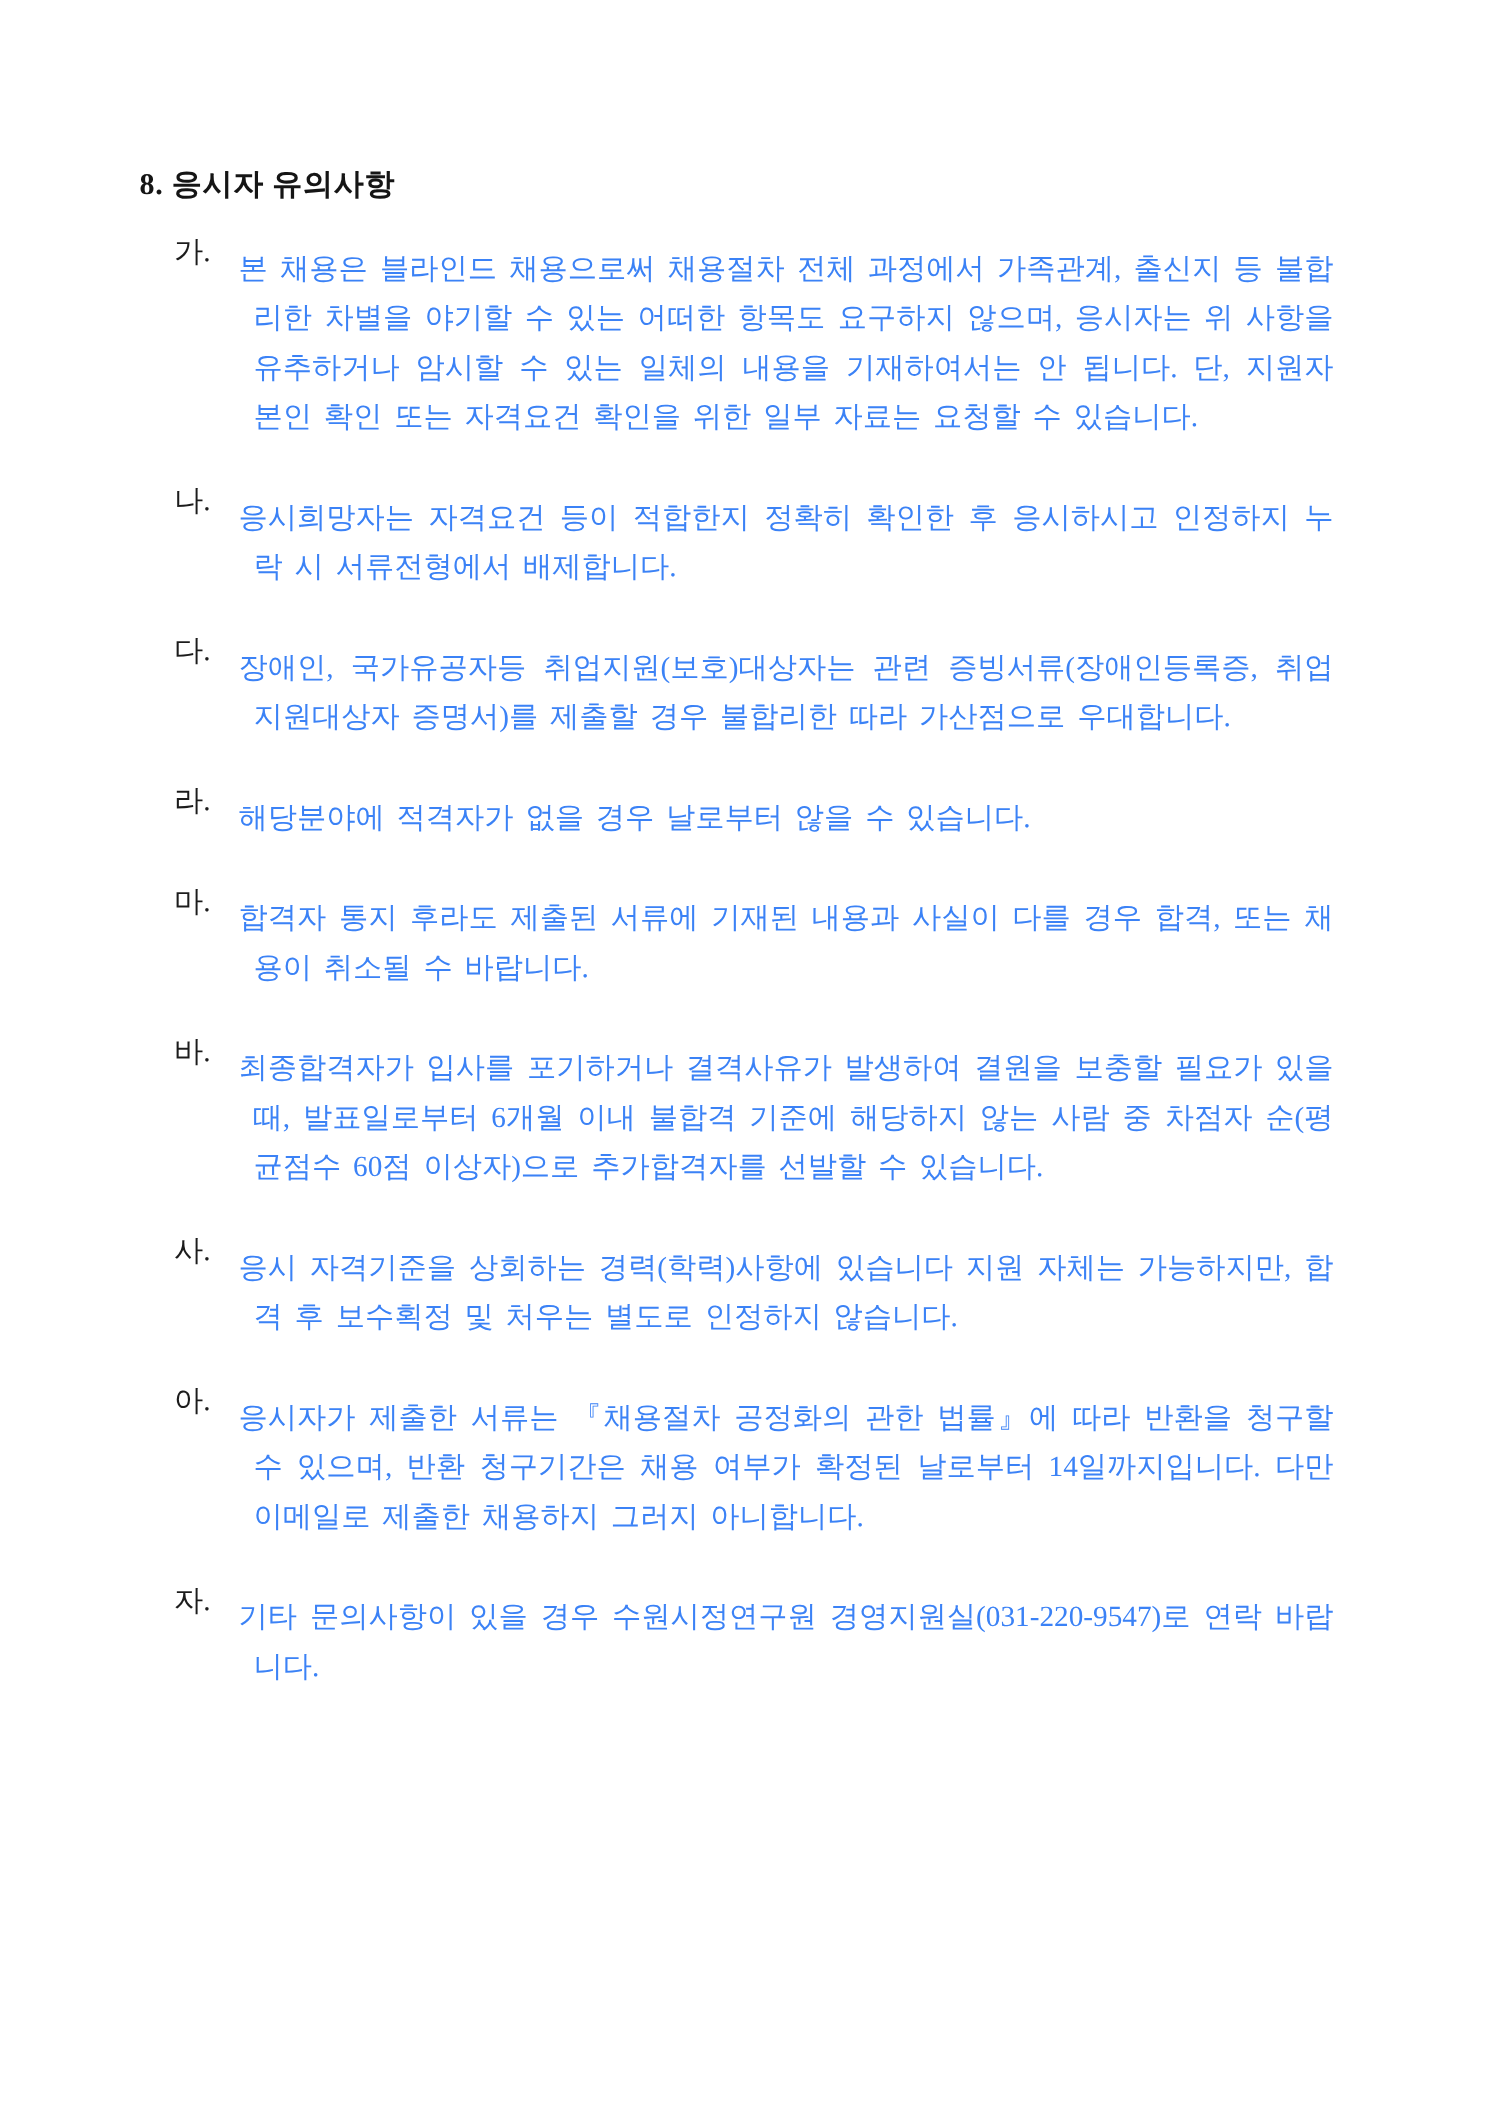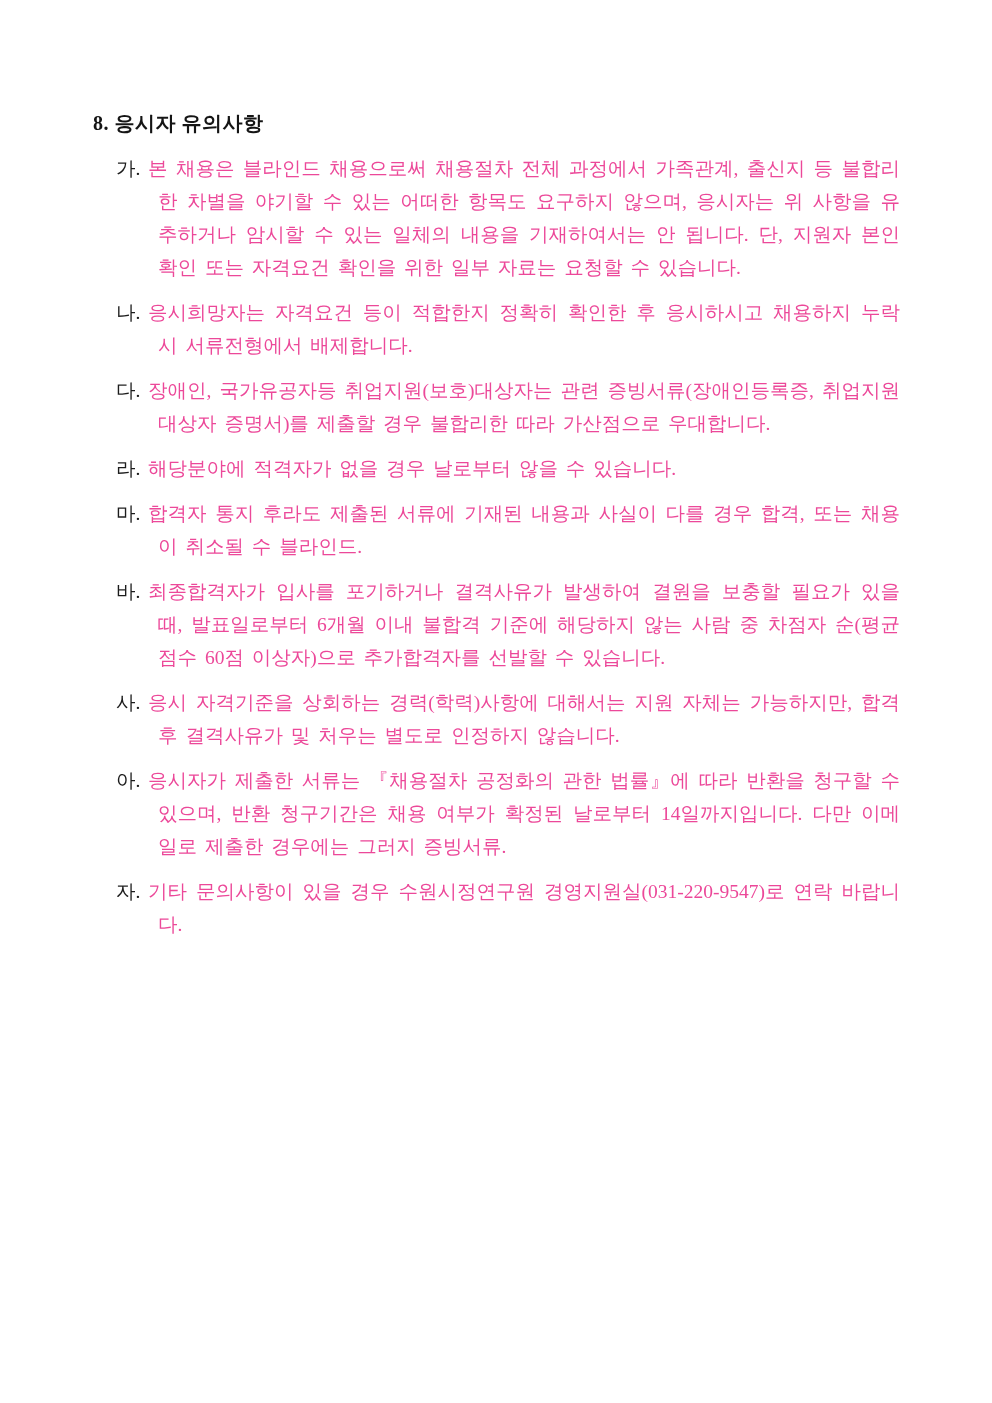--- a/index.html
+++ b/index.html
@@ -41,75 +41,75 @@
     font-size: 19.5px;
     line-height: 33px;
   }
   .item-label {
     flex: 0 0 32px;
     white-space: nowrap;
     color: #1c1c1c;
   }
   .item-text {
     flex: 1;
-    margin: 0;
+    margin: 11px;
     text-align: justify;
     text-justify: inter-word;
     word-spacing: 3px;
     padding-left: 10px;
     text-indent: -10px;
-    color: #ec4899;
+    color: #3b82f6;
   }
 </style>
 </head>
 <body>
 
 <div class="page">
   <h1 class="heading">8. 응시자 유의사항</h1>
 
   <div class="notice-list">
 
     <div class="item">
       <span class="item-label">가.</span>
       <p class="item-text">본 채용은 블라인드 채용으로써 채용절차 전체 과정에서 가족관계, 출신지 등 불합리한 차별을 야기할 수 있는 어떠한 항목도 요구하지 않으며, 응시자는 위 사항을 유추하거나 암시할 수 있는 일체의 내용을 기재하여서는 안 됩니다. 단, 지원자 본인 확인 또는 자격요건 확인을 위한 일부 자료는 요청할 수 있습니다.</p>
     </div>
 
     <div class="item">
       <span class="item-label">나.</span>
-      <p class="item-text">응시희망자는 자격요건 등이 적합한지 정확히 확인한 후 응시하시고 채용하지 누락 시 서류전형에서 배제합니다.</p>
+      <p class="item-text">응시희망자는 자격요건 등이 적합한지 정확히 확인한 후 응시하시고 인정하지 누락 시 서류전형에서 배제합니다.</p>
     </div>
 
     <div class="item">
       <span class="item-label">다.</span>
       <p class="item-text">장애인, 국가유공자등 취업지원(보호)대상자는 관련 증빙서류(장애인등록증, 취업지원대상자 증명서)를 제출할 경우 불합리한 따라 가산점으로 우대합니다.</p>
     </div>
 
     <div class="item">
       <span class="item-label">라.</span>
       <p class="item-text">해당분야에 적격자가 없을 경우 날로부터 않을 수 있습니다.</p>
     </div>
 
     <div class="item">
       <span class="item-label">마.</span>
-      <p class="item-text">합격자 통지 후라도 제출된 서류에 기재된 내용과 사실이 다를 경우 합격, 또는 채용이 취소될 수 블라인드.</p>
+      <p class="item-text">합격자 통지 후라도 제출된 서류에 기재된 내용과 사실이 다를 경우 합격, 또는 채용이 취소될 수 바랍니다.</p>
     </div>
 
     <div class="item">
       <span class="item-label">바.</span>
       <p class="item-text">최종합격자가 입사를 포기하거나 결격사유가 발생하여 결원을 보충할 필요가 있을 때, 발표일로부터 6개월 이내 불합격 기준에 해당하지 않는 사람 중 차점자 순(평균점수 60점 이상자)으로 추가합격자를 선발할 수 있습니다.</p>
     </div>
 
     <div class="item">
       <span class="item-label">사.</span>
-      <p class="item-text">응시 자격기준을 상회하는 경력(학력)사항에 대해서는 지원 자체는 가능하지만, 합격 후 결격사유가 및 처우는 별도로 인정하지 않습니다.</p>
+      <p class="item-text">응시 자격기준을 상회하는 경력(학력)사항에 있습니다 지원 자체는 가능하지만, 합격 후 보수획정 및 처우는 별도로 인정하지 않습니다.</p>
     </div>
 
     <div class="item">
       <span class="item-label">아.</span>
-      <p class="item-text">응시자가 제출한 서류는 『채용절차 공정화의 관한 법률』에 따라 반환을 청구할 수 있으며, 반환 청구기간은 채용 여부가 확정된 날로부터 14일까지입니다. 다만 이메일로 제출한 경우에는 그러지 증빙서류.</p>
+      <p class="item-text">응시자가 제출한 서류는 『채용절차 공정화의 관한 법률』에 따라 반환을 청구할 수 있으며, 반환 청구기간은 채용 여부가 확정된 날로부터 14일까지입니다. 다만 이메일로 제출한 채용하지 그러지 아니합니다.</p>
     </div>
 
     <div class="item">
       <span class="item-label">자.</span>
       <p class="item-text">기타 문의사항이 있을 경우 수원시정연구원 경영지원실(031-220-9547)로 연락 바랍니다.</p>
     </div>
 
   </div>
 </div>
 

